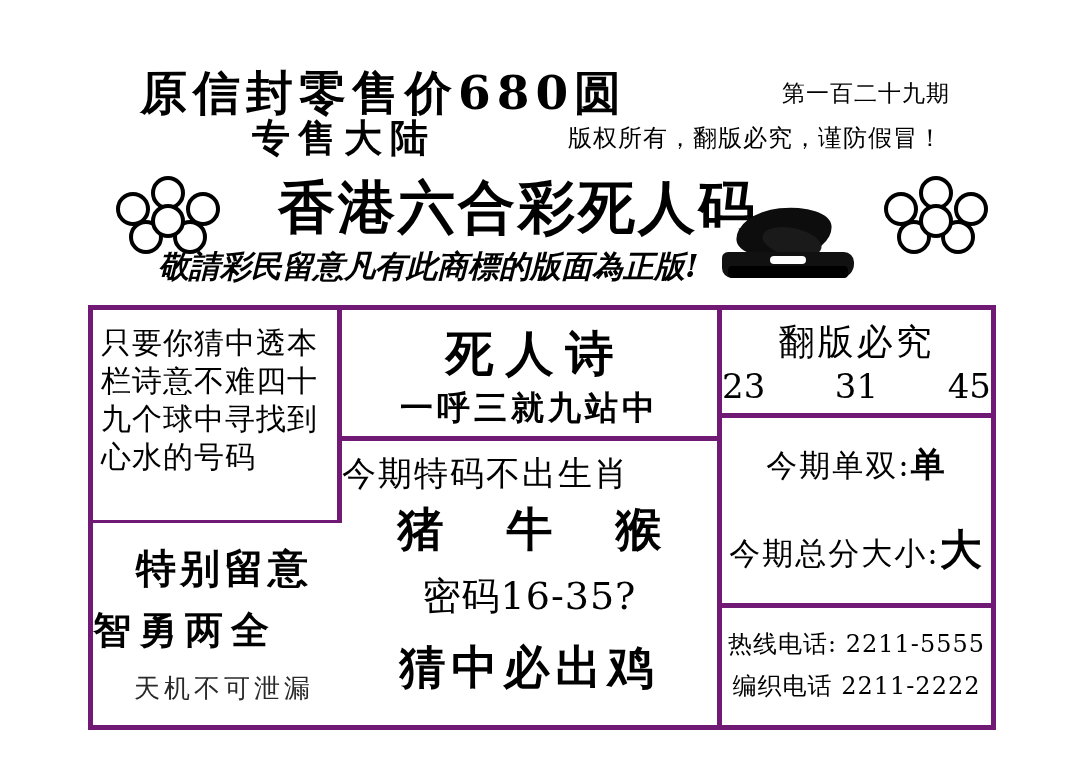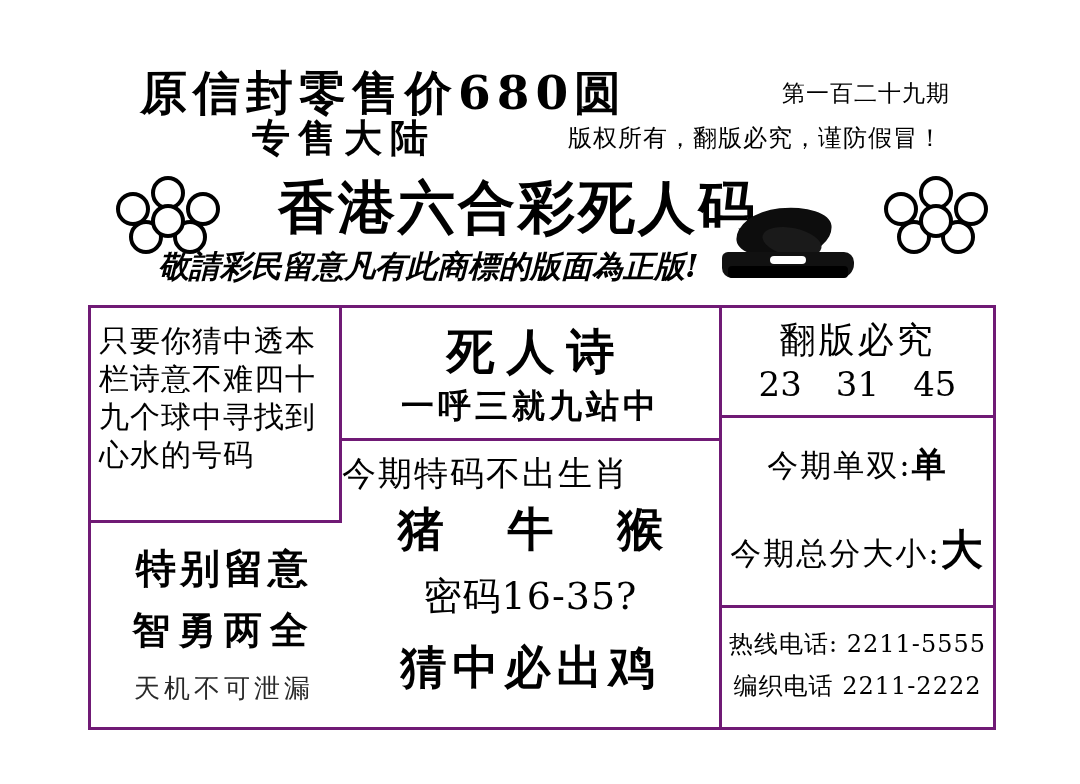--- a/index.html
+++ b/index.html
@@ -166,21 +166,21 @@
     position: absolute;
     left: 88px;
     top: 305px;
     width: 908px;
     height: 425px;
   }
 
   .panel {
     position: absolute;
     box-sizing: border-box;
-    border: 3px solid #701a75;
+    border: 5px solid #701a75;
     background: #fff;
   }
 
   
   .col-left-top {
     left: 0px; top: 0px;
     width: 254px; height: 218px;
     border-bottom-width: 3px;
   }
   .col-left-bottom {
@@ -240,21 +240,21 @@
     width: 100%;
     text-align: center;
     font-size: 40px;
     font-weight: bold;
     letter-spacing: 4px;
   }
   .special-sub {
     position: absolute;
     left: 0; top: 82px;
     width: 100%;
-    text-align: center;
+    text-align: left;
     font-size: 38px;
     font-weight: bold;
     letter-spacing: 8px;
   }
   .special-foot {
     position: absolute;
     left: 0; top: 148px;
     width: 100%;
     text-align: center;
     font-size: 26px;
@@ -325,21 +325,21 @@
     width: 100%;
     text-align: center;
     font-size: 36px;
     letter-spacing: 3px;
   }
   .right-numbers {
     position: absolute;
     left: 0; top: 56px;
     width: 100%;
     display: flex;
-    justify-content: center;
+    justify-content: space-between;
     gap: 34px;
     font-size: 34px;
   }
   .right-oddeven {
     position: absolute;
     left: 0; top: 24px;
     width: 100%;
     text-align: center;
     font-size: 31px;
     letter-spacing: 2px;

